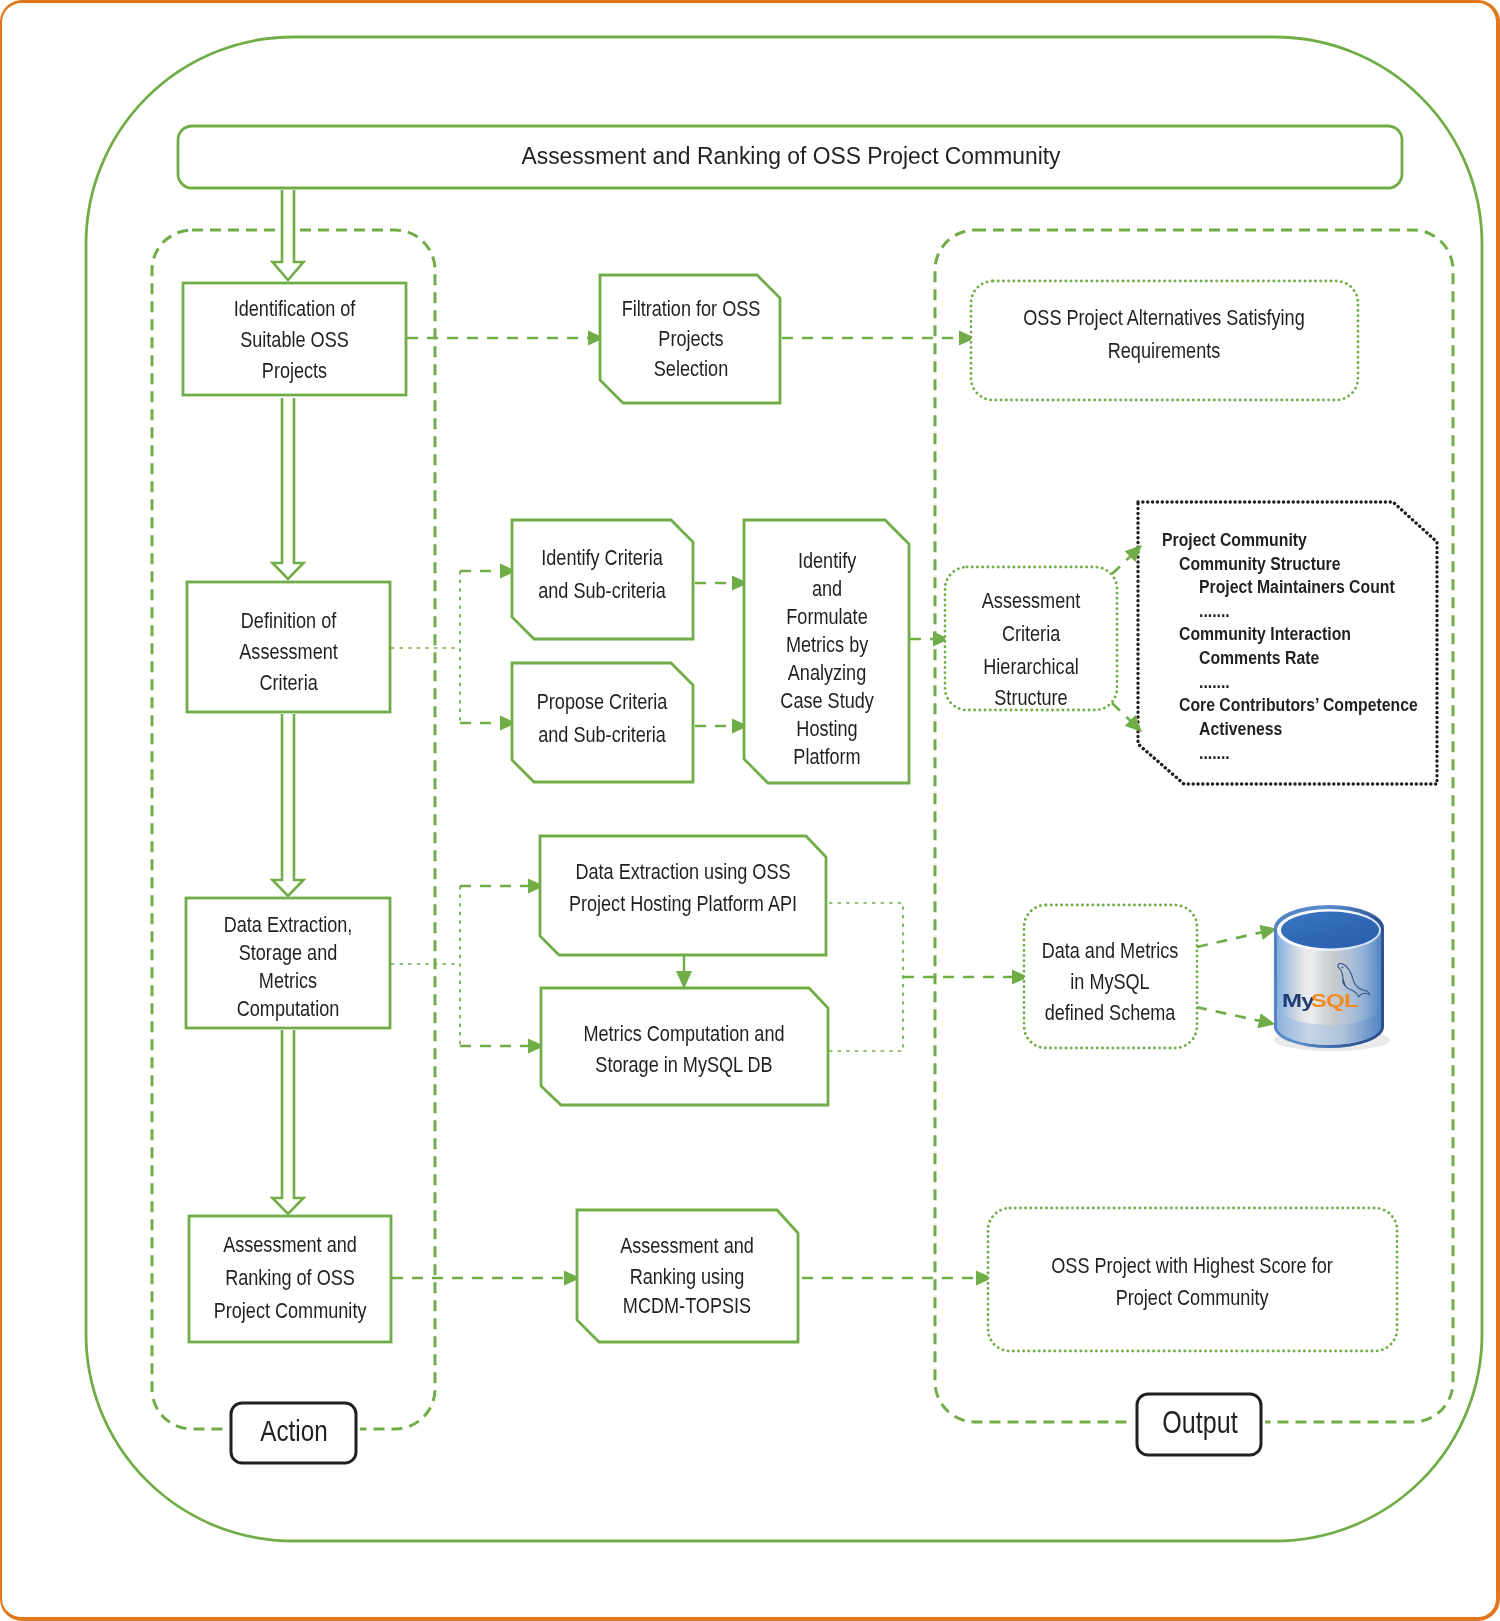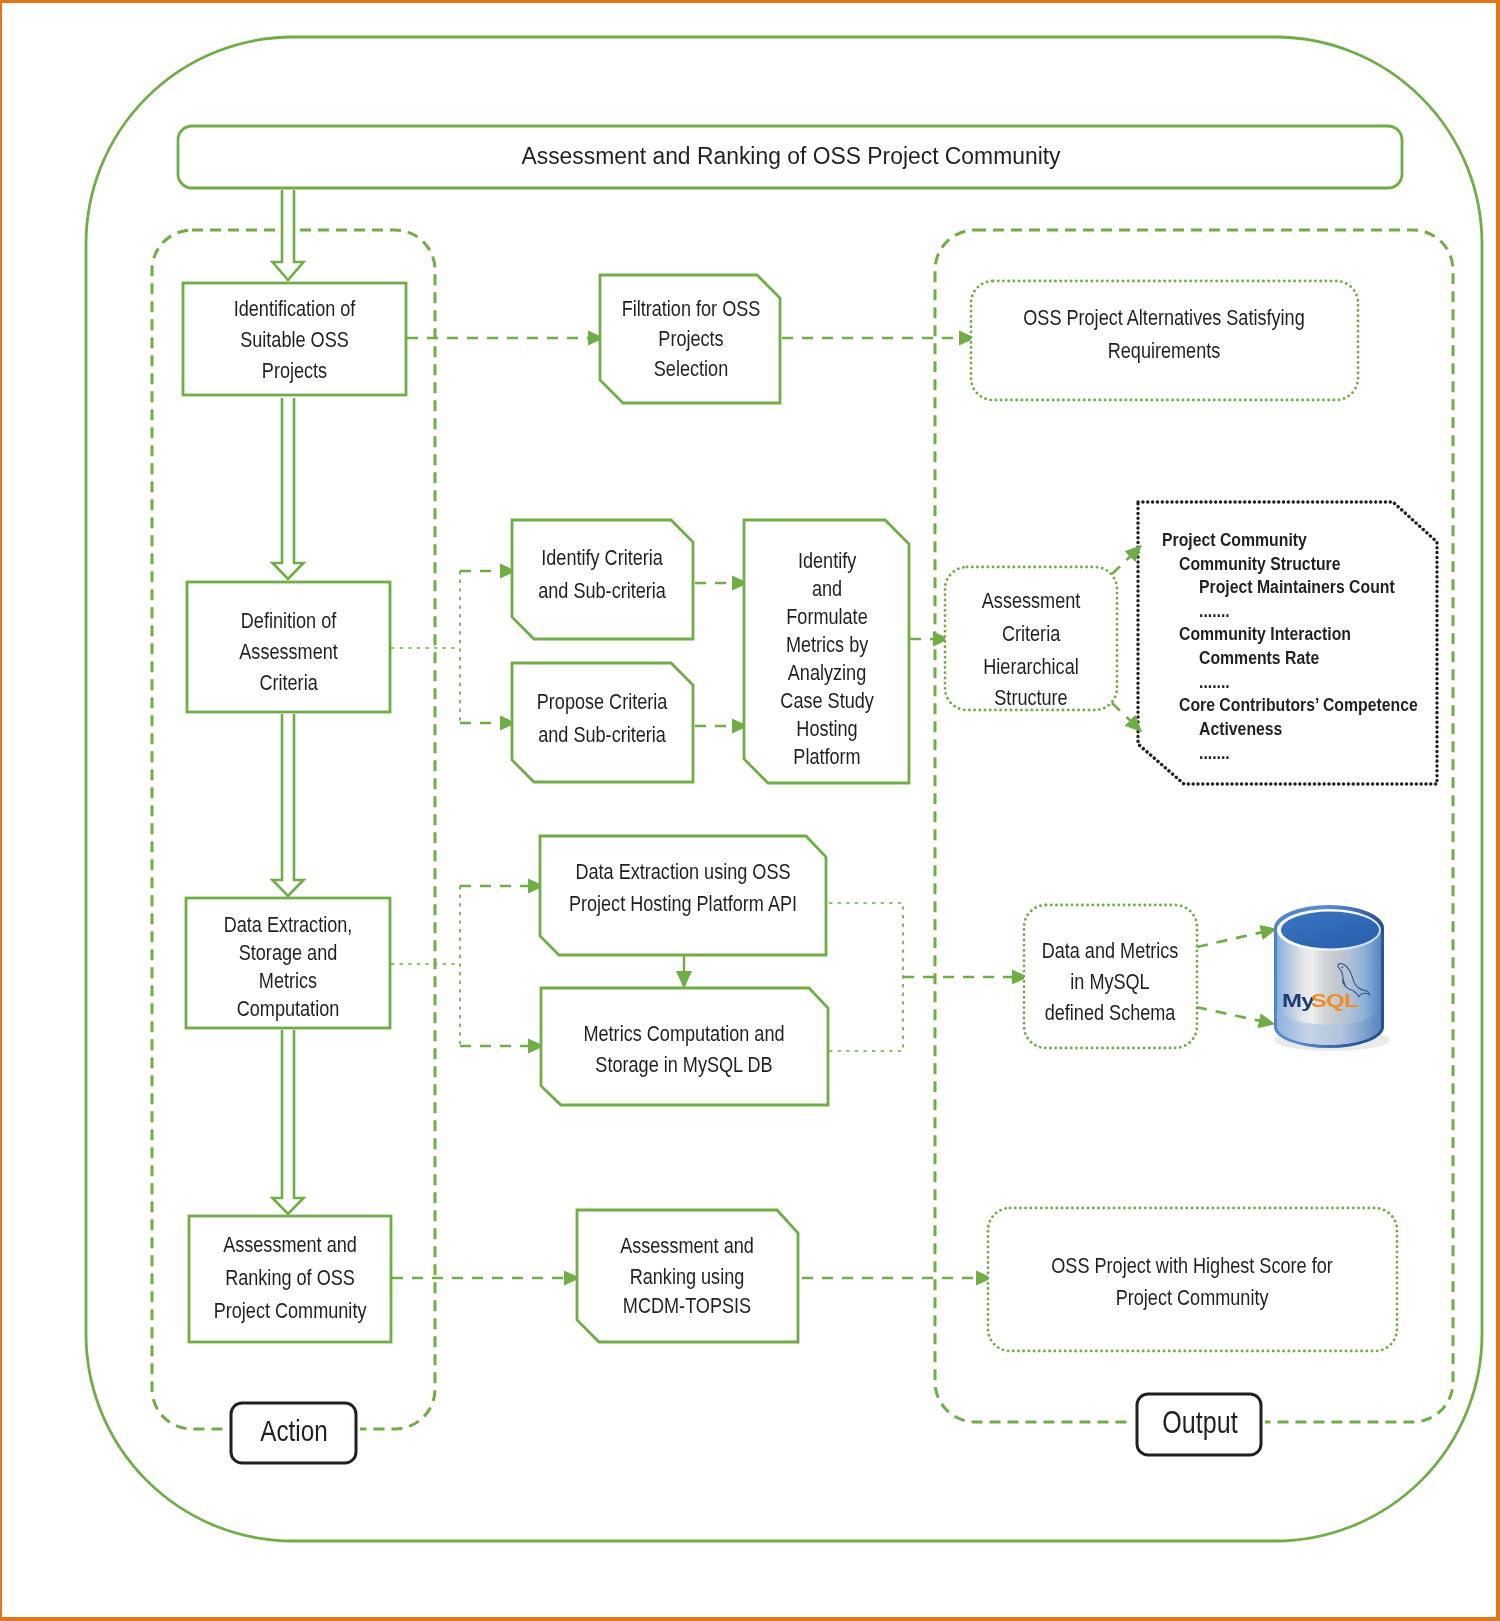--- a/index.html
+++ b/index.html
@@ -1,17 +1,17 @@
 <!DOCTYPE html>
 <html><head>
 <meta charset="utf-8">
 <style>
   html,body{margin:0;padding:0;background:#ffffff;}
   body{width:1500px;height:1621px;overflow:hidden;font-family:"Liberation Sans",sans-serif;}
-  #page{position:relative;width:1500px;height:1621px;box-sizing:border-box;border-style:solid;border-color:#E2761B;border-width:3px 4px 4px 2px;background:#fff;}
+  #page{position:relative;width:1500px;height:1621px;box-sizing:border-box;border-style:solid;border-color:#E2761B;border-width:3px 4px 4px 2px;background:#fff;border-radius:22px;}
   svg{display:block;}
   .lbl{font-family:"Liberation Sans",sans-serif;fill:#231f20;transform:scaleX(0.823);transform-box:fill-box;transform-origin:center;}
   .lblL{font-family:"Liberation Sans",sans-serif;fill:#231f20;transform:scaleX(0.823);transform-box:fill-box;transform-origin:left;}
   .bold{font-weight:bold;}
 </style>
 </head>
 <body>
 
 <div id="page">
 <svg id="chart" width="1494" height="1614" viewBox="2 3 1494 1614">

